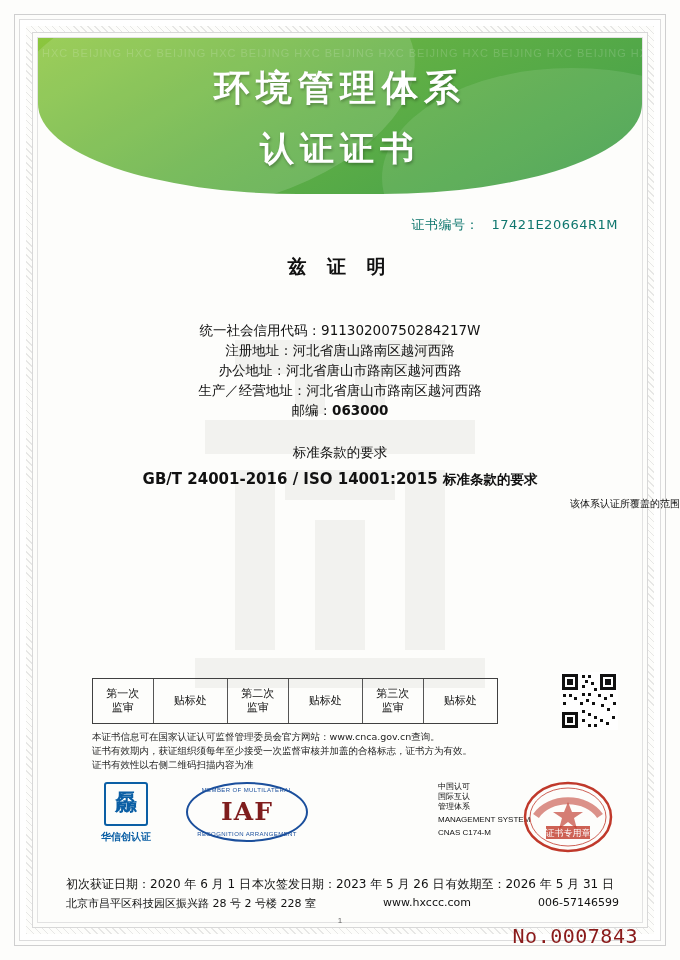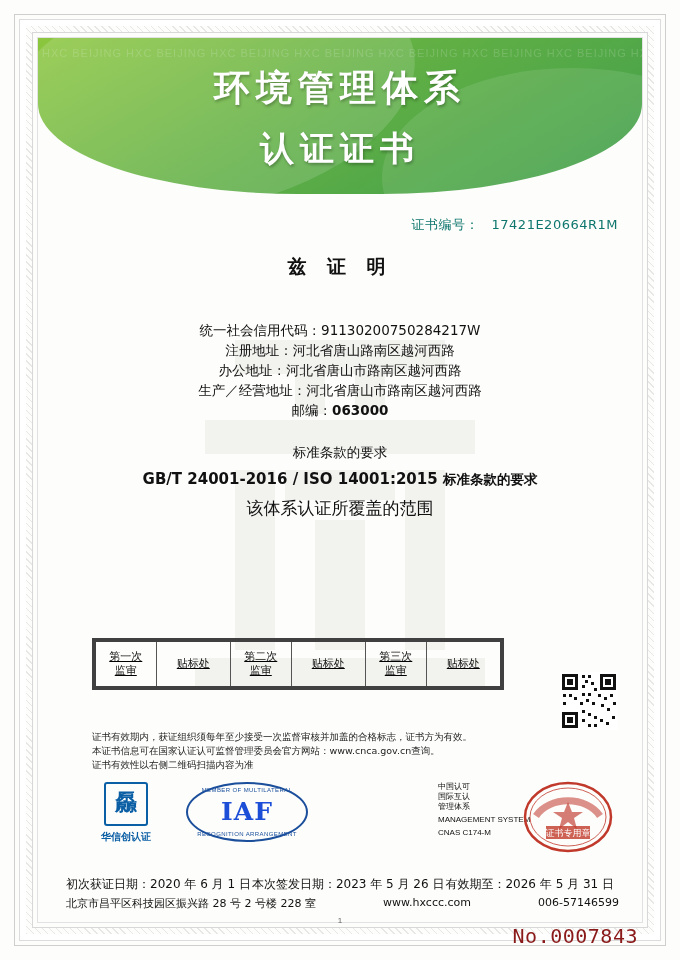--- a/index.html
+++ b/index.html
@@ -197,46 +197,45 @@
     font-size: 15px;
     color: #111;
     font-weight: bold;
     font-family: "DejaVu Sans", "Liberation Sans", sans-serif;
   }
   .standard .tail { font-size: 13.5px; }
   .scope-label {
     position: absolute;
     left: 0; right: 0;
     top: 497px;
-    text-align: center;
-    font-size: 17px;
+    text-align: right;
+    font-size: 10px;
     color: #111;
     font-family: "DejaVu Sans", "Liberation Sans", sans-serif;
   }
   .scope-text {
     position: absolute;
     left: 60px; right: 60px;
     top: 521px;
     text-align: center;
     font-size: 13.5px;
     color: #111;
     line-height: 20px;
     font-family: "DejaVu Sans", "Liberation Sans", sans-serif;
   }
 
   
   .surv-table {
     position: absolute;
     left: 92px;
-    top: 638px;
+    top: 678px;
     width: 404px;
     height: 44px;
-    border: 4px solid #404040;
+    border: 1px solid #404040;
     display: flex;
-    text-decoration: underline;
   }
   .surv-cell {
     border-right: 1px solid #555;
     display: flex;
     align-items: center;
     justify-content: center;
     text-align: center;
     font-size: 11px;
     color: #111;
     line-height: 14px;
@@ -294,21 +293,21 @@
   .logo-iaf { left: 120px; width: 120px; }
   .iaf-ellipse {
     width: 118px; height: 56px;
     border: 2px solid #1b4f9c;
     border-radius: 50%;
     position: relative;
   }
   .iaf-ellipse .iaf-word {
     position: absolute; left: 0; right: 0; top: 13px;
     text-align: center;
-    color: #1d4ed8;
+    color: #7f1d1d;
     font-size: 25px;
     font-weight: bold;
     letter-spacing: 1px;
     font-family: "DejaVu Serif", serif;
   }
   .iaf-ellipse .iaf-top {
     position: absolute; left: 0; right: 0; top: 3px;
     text-align: center; color: #1b4f9c; font-size: 6px; letter-spacing: 0.4px;
   }
   .iaf-ellipse .iaf-bot {
@@ -496,22 +495,22 @@
           <rect x="28" y="52" width="3" height="3"></rect>
           <rect x="40" y="47" width="3" height="3"></rect>
         <rect x="46" y="50" width="3" height="3"></rect>
           <rect x="52" y="44" width="3" height="3"></rect>
           <rect x="34" y="52" width="3" height="3"></rect>
       </g>
     </svg>
   </div>
 
   <div class="notes">
+    <div>本证书信息可在国家认证认可监督管理委员会官方网站：www.cnca.gov.cn查询。</div>
     <div>证书有效期内，获证组织须每年至少接受一次监督审核并加盖的合格标志，证书方为有效。</div>
-    <div>本证书信息可在国家认证认可监督管理委员会官方网站：www.cnca.gov.cn查询。</div>
     <div>证书有效性以右侧二维码扫描内容为准</div>
   </div>
 
   <div class="logos">
 
     <div class="logo logo-hx">
       <div class="hx-square">厵</div>
       <div class="hx-text">华信创认证</div>
     </div>
 

